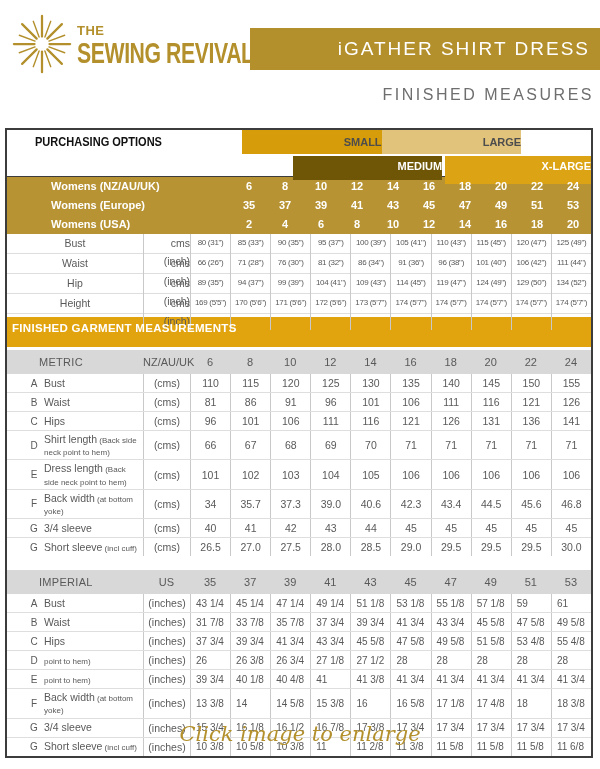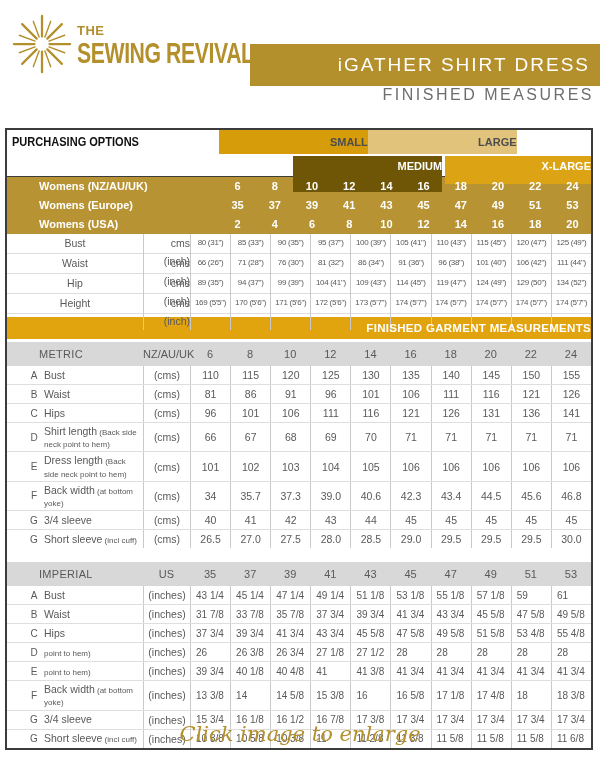--- a/index.html
+++ b/index.html
@@ -9,54 +9,54 @@
   }
   
   .logo{position:absolute;left:12px;top:14px;display:flex;align-items:center;}
   .logo svg{width:60px;height:60px;}
   .logo-text{margin-left:5px;}
   .logo-the{font-size:13px;font-weight:bold;color:#b3902c;letter-spacing:.5px;line-height:1;}
   .logo-name{font-size:25px;font-weight:bold;color:#b3902c;line-height:1.05;
              display:inline-block;transform:scale(.85,1.2);transform-origin:left top;letter-spacing:-.5px;}
   .banner{position:absolute;left:250px;top:28px;width:350px;height:42px;background:#b3902c;
           color:#fff;font-size:19px;letter-spacing:2px;text-align:right;line-height:42px;
-          padding-right:10px;box-sizing:border-box;margin-top:16px;}
+          padding-right:10px;box-sizing:border-box;}
   .subtitle{position:absolute;top:86px;right:6px;font-size:16px;letter-spacing:2.5px;color:#6e6e6e;}
 
   
   .table{position:absolute;left:5px;top:128px;width:588px;border:2px solid #3c3c3c;
          box-sizing:border-box;background:#fff;}
   .grid-a{display:grid;grid-template-columns:212px repeat(10,1fr);}
   .grid-b{display:grid;grid-template-columns:136px 47px repeat(10,1fr);}
 
-  .p-row1{height:24px;}
+  .p-row1{height:24px;padding-left:23px;}
   .p-row2{height:22px;}
   .p-label{font-weight:bold;font-size:12px;color:#111;line-height:24px;padding-left:5px;}
   .p-label span{display:inline-block;transform:scaleX(.92);transform-origin:left center;letter-spacing:0;}
   .band{text-align:right;font-weight:bold;font-size:11px;line-height:22px;height:100%;box-sizing:border-box;}
   .p-row1 .band{line-height:24px;}
   .band-small{background:#d69c09;color:#4d4d4d;}
   .band-large{background:#e2c37c;color:#4d4d4d;}
-  .band-medium{background:#6f5606;color:#fff;height:36px;line-height:20px;margin-top:2px;}
+  .band-medium{background:#6f5606;color:#fff;height:24px;line-height:20px;margin-top:2px;}
   .band-xlarge{background:#dca414;color:#fff;height:28px;line-height:20px;margin:2px 0 0 3px;}
 
-  .womens{background:#b79334;border-top:1px solid #3c3c3c;}
+  .womens{background:#b79334;border-top:1px solid #3c3c3c;padding-left:12px;}
   .w-row{height:19px;line-height:19px;color:#fff;font-weight:bold;font-size:11px;}
   .w-label{padding-left:32px;}
   .w-val{text-align:center;}
 
   .b-row{height:19px;line-height:18px;font-size:10.5px;color:#595959;border-bottom:1px solid #dedede;}
   .b-label{text-align:center;}
   .b-unit{text-align:right;}
   .b-val{text-align:center;font-size:8px;letter-spacing:-.3px;white-space:nowrap;overflow:hidden;}
   .vline{border-left:1px solid #c9c9c9;}
 
   .gap3{height:3px;} .gap14{height:14px;}
-  .gold-bar{height:22px;background:#e2a40e;color:#fff;font-weight:bold;font-size:11.5px;
-            line-height:22px;padding-left:5px;letter-spacing:.3px;text-align:right;}
+  .gold-bar{height:30px;background:#e2a40e;color:#fff;font-weight:bold;font-size:11.5px;
+            line-height:22px;padding-left:5px;letter-spacing:.3px;}
 
   .hdr-row{height:24px;line-height:24px;background:#d8d8d8;font-weight:normal;font-size:11px;color:#595959;}
   .hdr-label{padding-left:32px;letter-spacing:.3px;}
   .hdr-unit{text-align:center;}
   .hdr-size{text-align:center;}
 
   .m-row{font-size:10.5px;color:#595959;border-bottom:1px solid #dedede;align-items:center;min-height:18px;}
   .m-row:last-child{border-bottom:none;}
   .m-label{display:flex;align-items:center;padding:2px 2px 2px 20px;box-sizing:border-box;}
   .letter{width:14px;flex:none;font-size:10px;text-align:center;margin-right:3px;color:#595959;}

